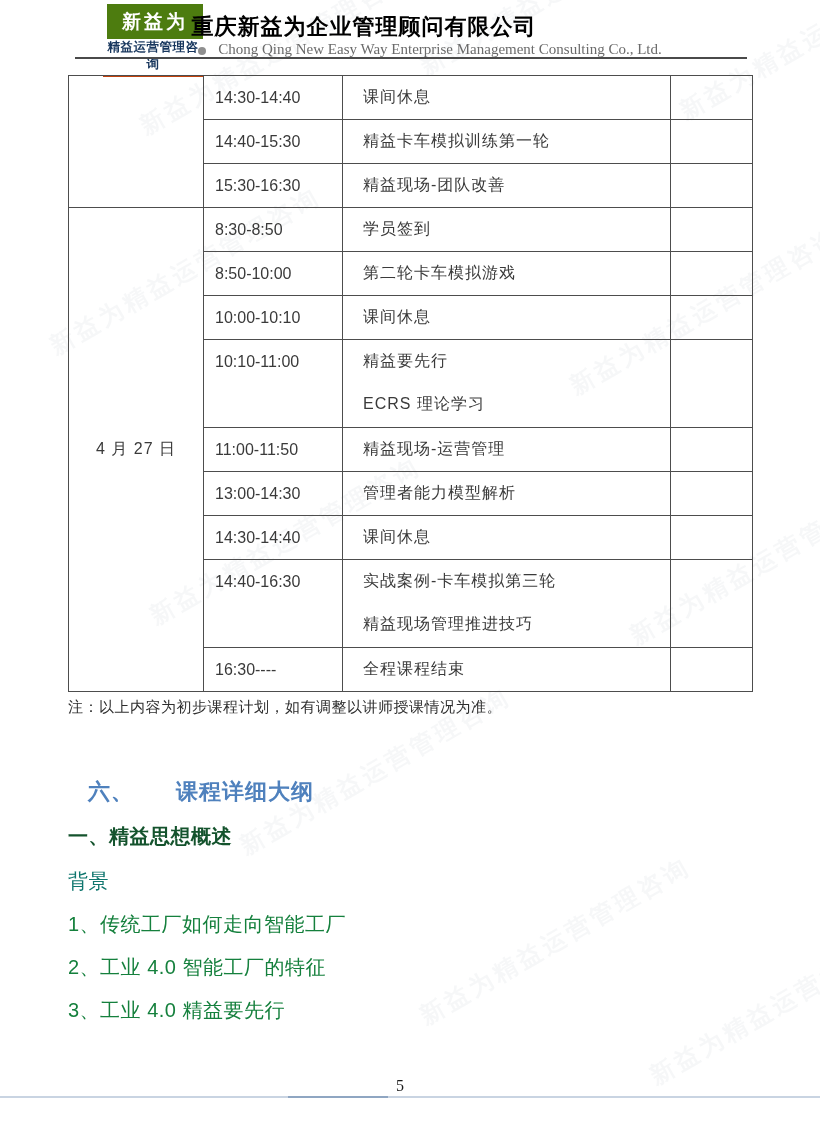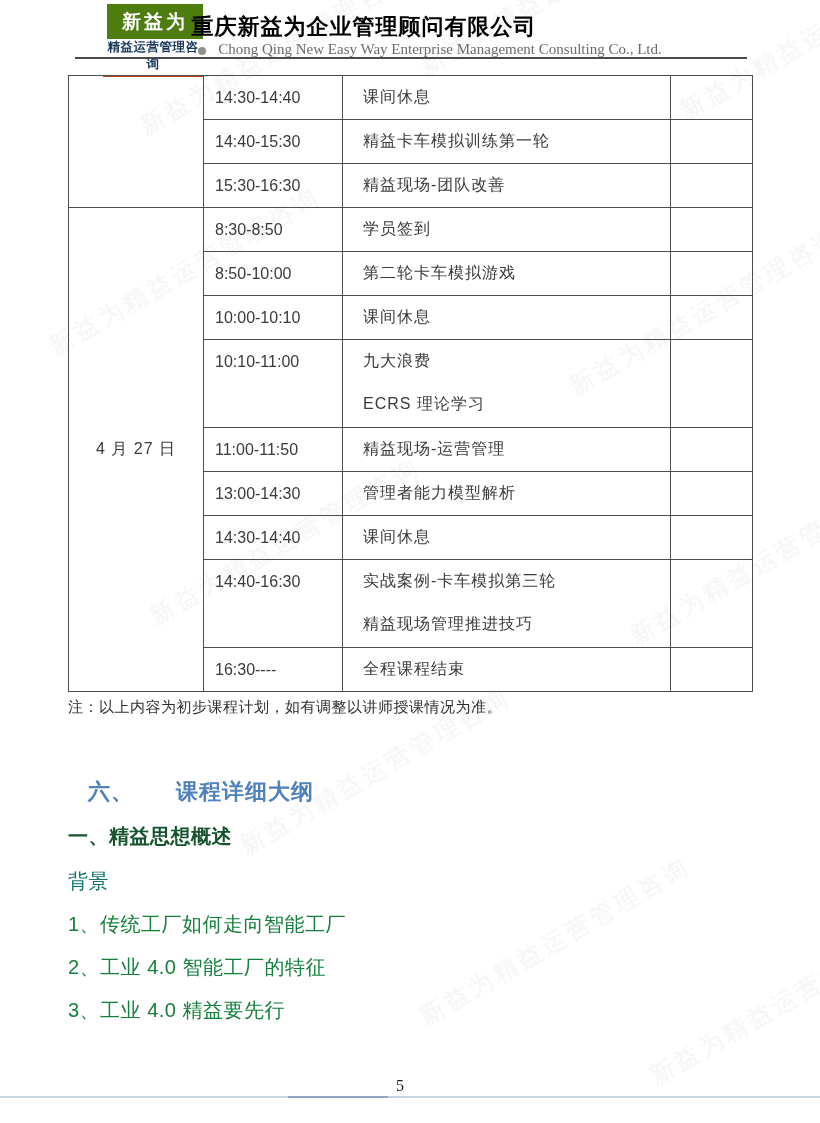--- a/index.html
+++ b/index.html
@@ -162,21 +162,21 @@
         <td class="content">
             <div class="cell-line">课间休息</div>
           </td>
         <td class="blank"></td>
       </tr>
       <tr class="r2">
         <td class="time">
             <div class="cell-line">10:10-11:00</div>
           </td>
         <td class="content">
-            <div class="cell-line">九大浪费</div>
+            <div class="cell-line">精益要先行</div>
             <div class="cell-line">ECRS 理论学习</div>
           </td>
         <td class="blank"></td>
       </tr>
       <tr class="r1">
         <td class="time">
             <div class="cell-line">11:00-11:50</div>
           </td>
         <td class="content">
             <div class="cell-line">精益现场-运营管理</div>

